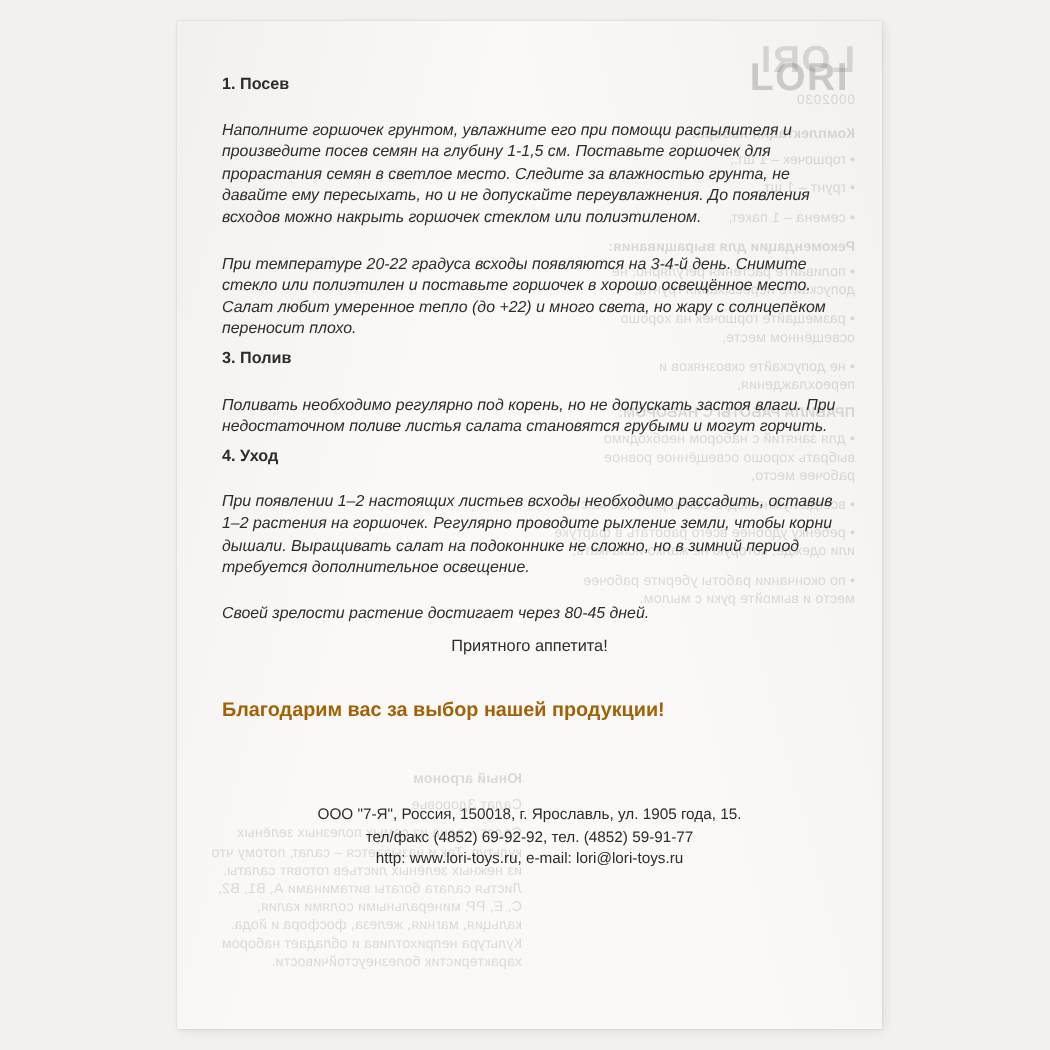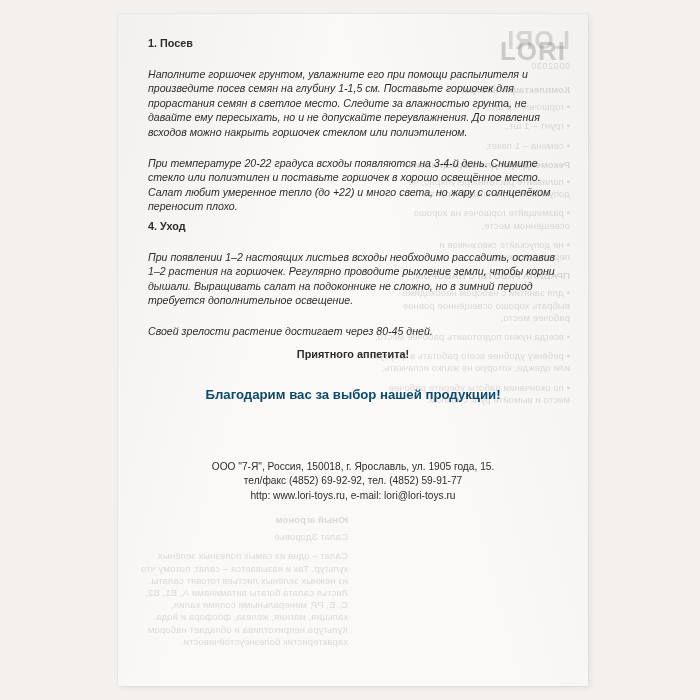--- a/index.html
+++ b/index.html
@@ -69,21 +69,21 @@
     position: absolute;
     left: 18px;
     top: 46px;
     font-size: 9px;
     letter-spacing: 0.6px;
   }
 
   
   #front {
     position: absolute;
-    left: 0; top: 0;
+    left: 0; top: 13px;
     width: 470px;
     height: 672px;
     padding: 22px 30px 0 30px;
     box-sizing: border-box;
     color: #2d2c2b;
     font-size: 10.6px;
     line-height: 14.6px;
     z-index: 3;
   }
   #front .sec-title {
@@ -92,30 +92,29 @@
     font-size: 10.8px;
   }
   #front p.body {
     margin: 16px 0 5px 0;
     text-align: left;
     font-style: italic;
   }
   #front p.body.last { margin-bottom: 8px; }
   #front .center {
     text-align: center;
-    font-weight: bold;
+    font-weight: normal;
     margin: 7px 0 0 0;
     font-size: 10.9px;
   }
   #front .thanks {
-    text-align: center;
     font-weight: bold;
     font-size: 13.2px;
     margin: 27px 0 0 0;
-    color: #0c4a6e;
+    color: #a16207;
   }
   #front .footer {
     text-align: center;
     margin: 57px 0 0 0;
     font-size: 10.2px;
     line-height: 14.4px;
   }
 
   
   #bleed-logo-right {
@@ -165,20 +164,22 @@
 
   <div id="bleed-logo-right">LORI</div>
 
   <div id="front">
 
     <div class="sec-title">1. Посев</div>
     <p class="body">Наполните горшочек грунтом, увлажните его при помощи распылителя и произведите посев семян на глубину 1-1,5 см. Поставьте горшочек для прорастания семян в светлое место. Следите за влажностью грунта, не давайте ему пересыхать, но и не допускайте переувлажнения. До появления всходов можно накрыть горшочек стеклом или полиэтиленом.</p>
 
     <p class="body">При температуре 20-22 градуса всходы появляются на 3-4-й день. Снимите стекло или полиэтилен и поставьте горшочек в хорошо освещённое место. Салат любит умеренное тепло (до +22) и много света, но жару с солнцепёком переносит плохо.</p>
 
+    <div class="sec-title">3. Полив</div>
+    <p class="body">Поливать необходимо регулярно под корень, но не допускать застоя влаги. При недостаточном поливе листья салата становятся грубыми и могут горчить.</p>
 
     <div class="sec-title">4. Уход</div>
     <p class="body">При появлении 1–2 настоящих листьев всходы необходимо рассадить, оставив 1–2 растения на горшочек. Регулярно проводите рыхление земли, чтобы корни дышали. Выращивать салат на подоконнике не сложно, но в зимний  период  требуется дополнительное  освещение.</p>
     <p class="body last">Своей зрелости растение достигает через 80-45 дней.</p>
 
     <p class="center">Приятного аппетита!</p>
 
     <p class="thanks">Благодарим вас за выбор нашей продукции!</p>
 
     <div class="footer">

